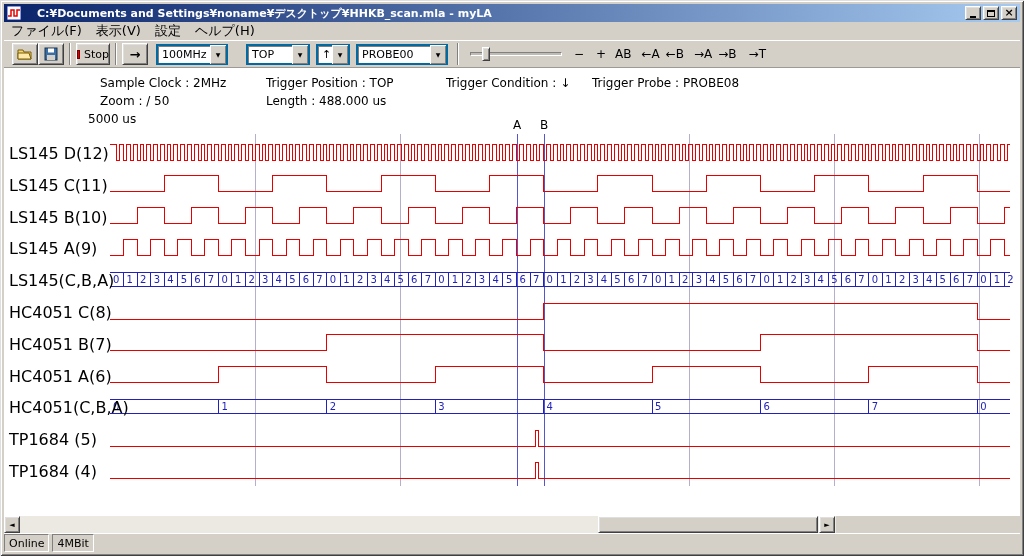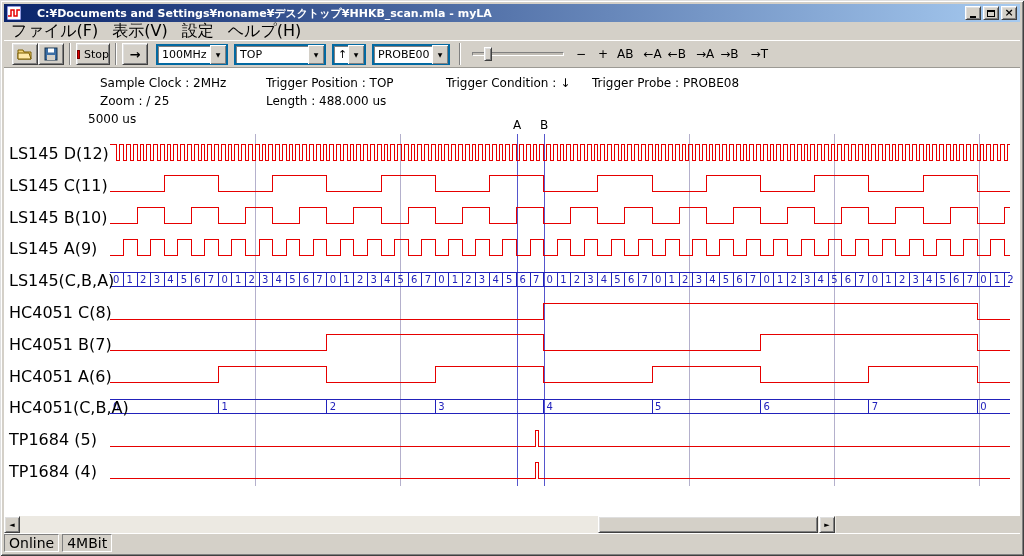--- a/index.html
+++ b/index.html
@@ -25,21 +25,21 @@
     border:1px solid; border-color:#fff #404040 #404040 #fff;
     box-shadow: inset 1px 1px 0 #dfdfdf, inset -1px -1px 0 #808080;
     display:flex; align-items:center; justify-content:center; flex:0 0 16px;
   }
   .glyph-min { width:6px; height:2px; background:#000; margin-top:7px; }
   .glyph-max { width:8px; height:7px; border:1px solid #000; border-top:2px solid #000; }
   .glyph-x  { font-size:11px; font-weight:bold; line-height:10px; }
   
   .menubar {
     position:absolute; left:4px; top:22px; width:1016px; height:18px;
-    display:flex; align-items:center; font-size:16px; background:#d4d0c8;
+    display:flex; align-items:center; font-size:13px; background:#d4d0c8;
   }
   .menu-item { padding:2px 7px; }
   
   .toolbar {
     position:absolute; left:4px; top:40px; width:1016px; height:28px;
     background:#d4d0c8; display:flex; align-items:center; padding-left:8px;
     border-top:1px solid #fff; border-bottom:1px solid #9c9a94;
   }
   .tbtn {
     height:22px; background:#d4d0c8; border:1px solid; border-color:#fff #404040 #404040 #fff;
@@ -80,21 +80,21 @@
     display:flex; align-items:center; justify-content:center; font-size:7px; }
   .hs-thumb { position:absolute; left:594px; top:0; width:220px; height:17px; background:#d4d0c8;
     border:1px solid; border-color:#fff #404040 #404040 #fff;
     box-shadow: inset 1px 1px 0 #dfdfdf, inset -1px -1px 0 #808080; }
   
   .statusbar { position:absolute; left:4px; top:533px; width:1016px; height:19px;
     background:#d4d0c8; border-top:1px solid #fff; display:flex; align-items:center;
     font-size:11px; }
   .status-text { margin-left:6px; flex:1; }
   .status-panel { height:14px; border:1px solid; border-color:#808080 #fff #fff #808080;
-    padding:8px 4px; font-size:14px; display:flex; align-items:center; margin-right:3px; }
+    padding:8px 4px; font-size:11px; display:flex; align-items:center; margin-right:3px; }
   .status-end-pad { width:12px; }
 </style>
 </head>
 <body>
 
 <div class="window">
 
   <div class="titlebar">
     <svg class="app-icon" viewBox="0 0 14 14">
       <rect x="0" y="0" width="14" height="14" fill="#fff" stroke="#2233bb"></rect>
@@ -139,29 +139,29 @@
       <span>Stop</span>
     </div>
     <div class="tsep"></div>
     <div class="tbtn" style="width:26px;font-weight:bold;font-size:13px">
       <span>→</span>
     </div>
     <div class="combo" style="width:72px;margin-left:8px">
       <span class="combo-val">100MHz</span>
       <span class="combo-btn">▼</span>
     </div>
-    <div class="combo" style="width:92px;margin-left:6px">
+    <div class="combo" style="width:64px;margin-left:18px">
       <span class="combo-val">TOP</span>
       <span class="combo-btn">▼</span>
     </div>
     <div class="combo" style="width:34px;margin-left:6px">
       <span class="combo-val">↑</span>
       <span class="combo-btn">▼</span>
     </div>
-    <div class="combo" style="width:78px;margin-left:6px">
+    <div class="combo" style="width:92px;margin-left:6px">
       <span class="combo-val">PROBE00</span>
       <span class="combo-btn">▼</span>
     </div>
     <div class="tsep" style="margin-left:9px"></div>
     <div class="slider">
       <div class="slider-groove"></div>
       <div class="slider-thumb"></div>
     </div>
     <div class="tflat">−</div>
     <div class="tflat">+</div>
@@ -344,21 +344,21 @@
         <text x="867.80" y="342.4" fill="#2222bb" font-size="10" font-family="DejaVu Sans, Liberation Sans, sans-serif">7</text>
         <text x="976.20" y="342.4" fill="#2222bb" font-size="10" font-family="DejaVu Sans, Liberation Sans, sans-serif">0</text>
         <path d="M106,378.2 H531 V362.2 h3 V378.2 H1006" stroke="#e60000" fill="none" stroke-width="1" shape-rendering="crispEdges"></path>
         <path d="M106,410 H531 V394 h3 V410 H1006" stroke="#e60000" fill="none" stroke-width="1" shape-rendering="crispEdges"></path>
       </svg>
 
     <span class="info" style="left:96px;top:8px">Sample Clock : 2MHz</span>
     <span class="info" style="left:262px;top:8px">Trigger Position : TOP</span>
     <span class="info" style="left:442px;top:8px">Trigger Condition : ↓</span>
     <span class="info" style="left:588px;top:8px">Trigger Probe : PROBE08</span>
-    <span class="info" style="left:96px;top:26px">Zoom : /  25</span>
+    <span class="info" style="left:96px;top:26px">Zoom : /  50</span>
     <span class="info" style="left:262px;top:26px">Length : 488.000 us</span>
     <span class="info" style="left:84px;top:44px">5000 us</span>
 
     <span class="cursor-label" style="left:506px;top:50px">A</span>
     <span class="cursor-label" style="left:533px;top:50px">B</span>
 
     <span class="ch-label" style="top:76px">LS145 D(12)</span>
     <span class="ch-label" style="top:108px">LS145 C(11)</span>
     <span class="ch-label" style="top:140px">LS145 B(10)</span>
     <span class="ch-label" style="top:171px">LS145 A(9)</span>

